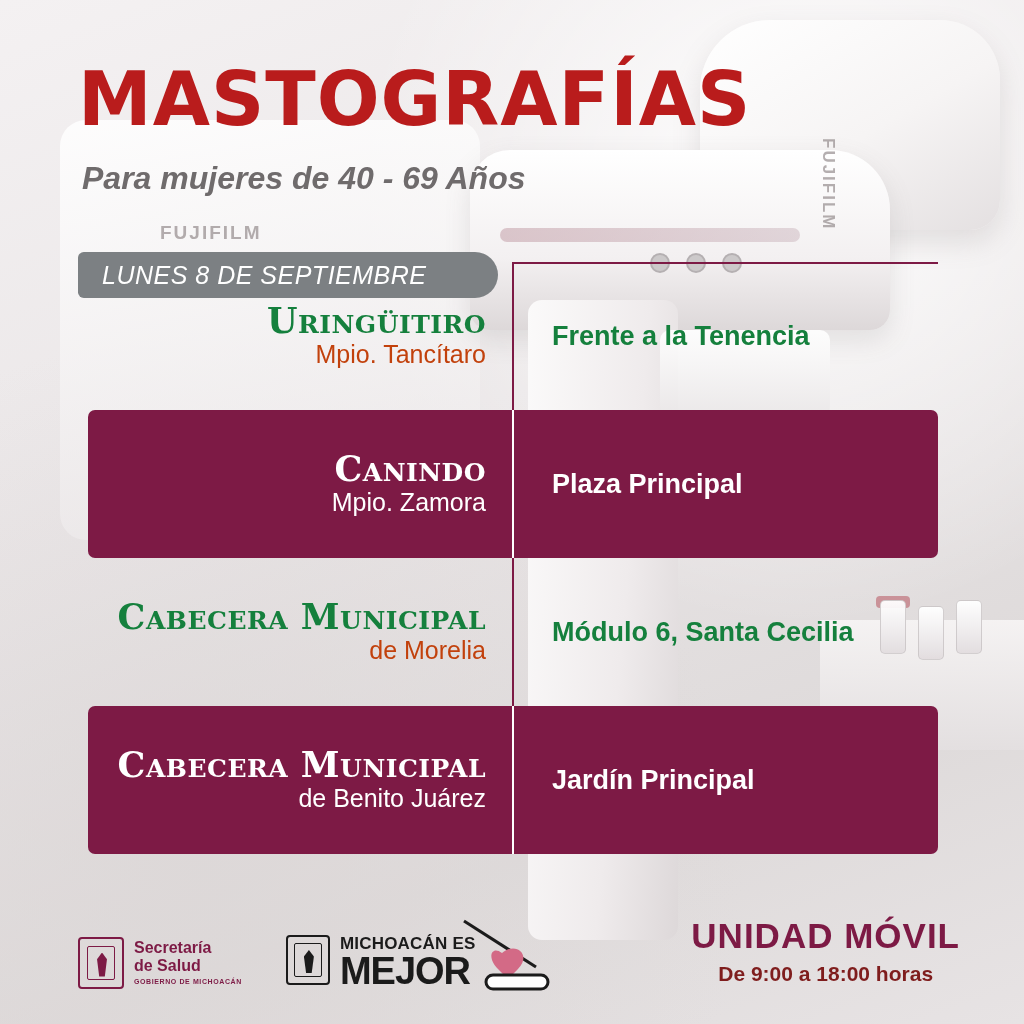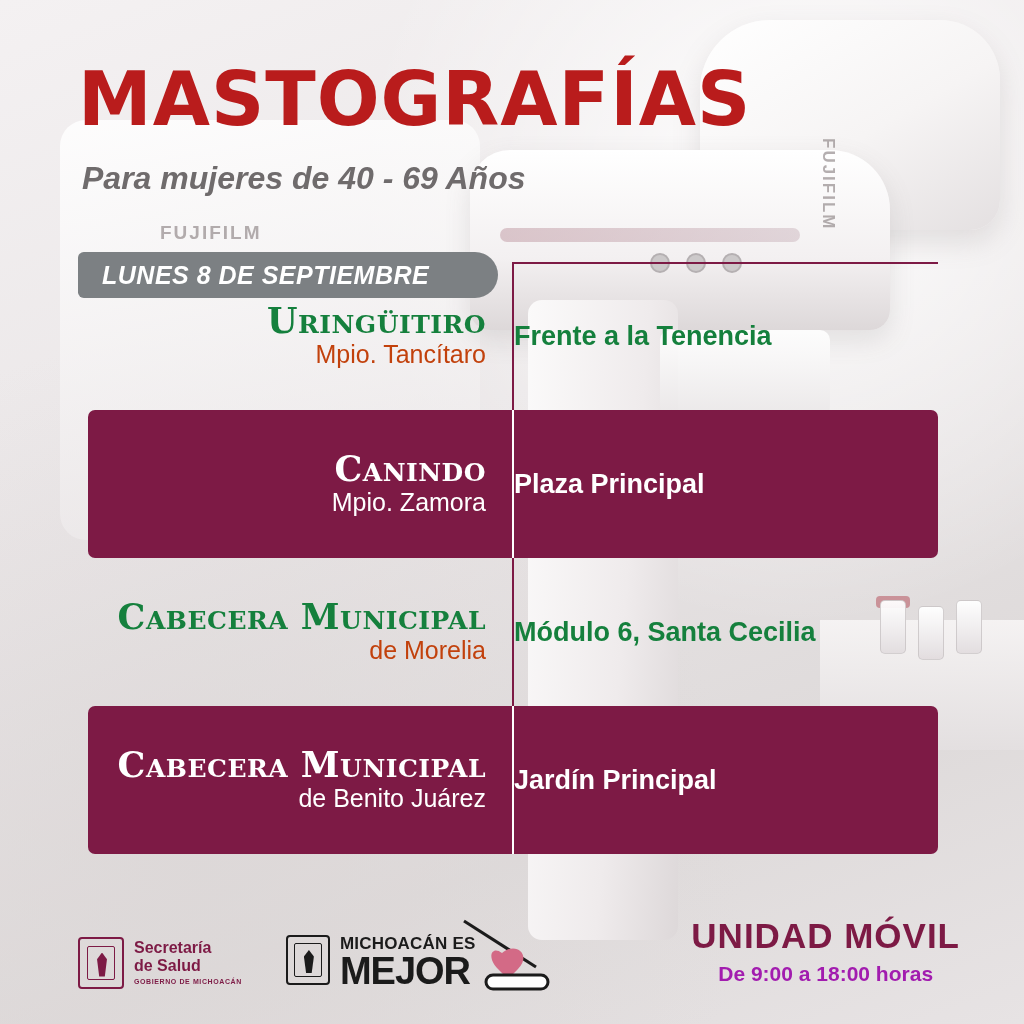--- a/index.html
+++ b/index.html
@@ -109,21 +109,21 @@
 
   
   .date-banner {
     position: absolute; left: 78px; top: 252px;
     height: 46px; width: 420px;
     background: #7c8083;
     border-radius: 6px 24px 24px 6px;
     display: flex; align-items: center;
   }
   .date-banner span {
-    color: #ffffff; font-size: 25px; font-weight: 700; font-style: italic;
+    color: #ffffff; font-size: 25px; font-weight: 400; font-style: italic;
     letter-spacing: .5px; padding-left: 24px;
     font-family: "Liberation Sans", sans-serif;
   }
 
   
   .table {
     position: absolute; left: 88px; top: 262px;
     width: 850px; height: 592px;
   }
   .row {
@@ -133,20 +133,21 @@
   .row.light { background: transparent; }
   .row.dark  { background: #7d1a45; border-radius: 7px; }
   .cell-left {
     width: 424px;
     display: flex; flex-direction: column; align-items: flex-end; justify-content: center;
     padding-right: 26px; text-align: right;
   }
   .cell-right {
     flex: 1;
     display: flex; align-items: center;
+    padding-left: 38px;
     border-left: 2px solid #7d1a45;
   }
   .row.dark .cell-right { border-left: 2px solid #ffffff; }
 
   .place {
     font-size: 35px; font-weight: 800; line-height: 1.02;
     font-variant: small-caps;
     font-family: "DejaVu Serif", serif;
     letter-spacing: .5px;
   }
@@ -212,21 +213,21 @@
   }
 
   .footer-right {
     position: absolute; right: 64px; bottom: 38px; text-align: center;
   }
   .unidad {
     font-size: 35px; font-weight: 700; color: #7d1a45; letter-spacing: 1px;
     font-family: "Liberation Sans", sans-serif;
   }
   .horario {
-    margin-top: 6px; font-size: 21px; font-weight: 800; color: #a21caf;
+    margin-top: 6px; font-size: 21px; font-weight: 800; color: #7f1d1d;
     font-family: "Liberation Sans", sans-serif;
   }
 </style>
 </head>
 <body>
 
 <div id="poster">
 
   <div class="bg">
     <div class="bg-left-panel"></div>

